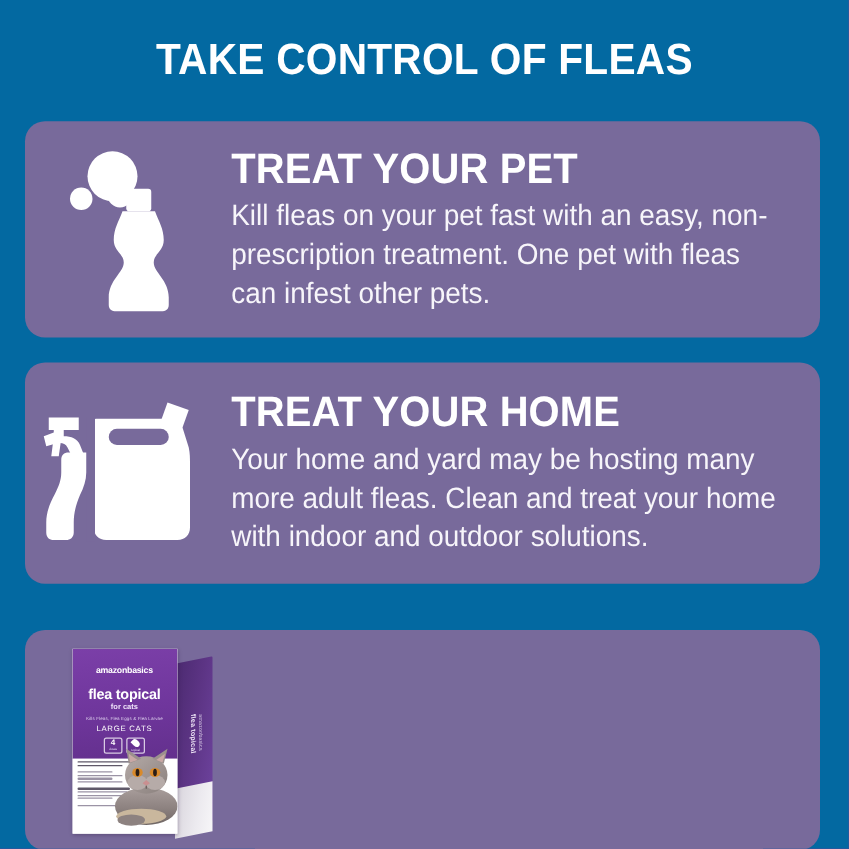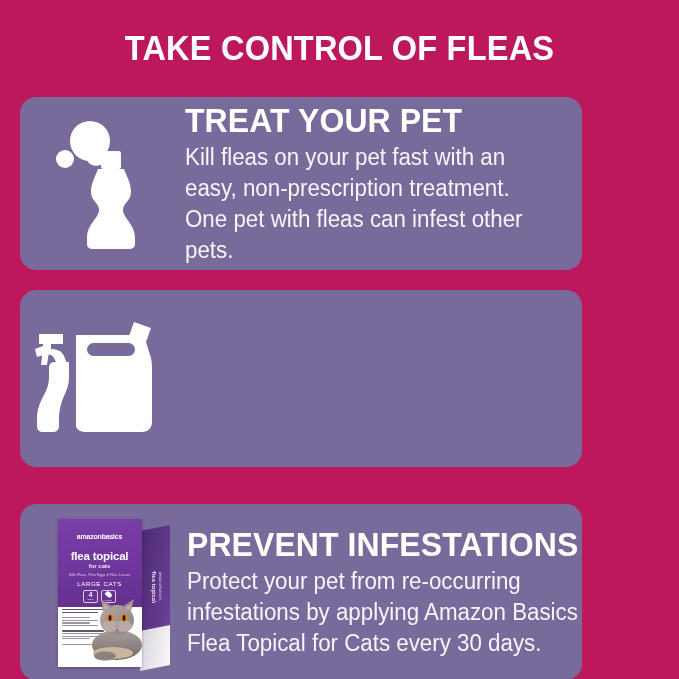--- a/index.html
+++ b/index.html
@@ -15,21 +15,21 @@
     background: #663F99;
     font-family: "Liberation Sans", "DejaVu Sans", sans-serif;
     color: #ffffff;
     -webkit-font-smoothing: antialiased;
   }
 
   .page {
     position: relative;
     width: 679px;
     height: 679px;
-    background: #be185d;
+    background: #0369a1;
   }
 
   
   .page-title {
     position: absolute;
     top: 28px;
     left: 0;
     width: 679px;
     text-align: center;
     font-size: 35px;
@@ -39,21 +39,21 @@
     color: #ffffff;
     transform: scaleX(0.93);
     transform-origin: center top;
     white-space: nowrap;
   }
 
   
   .card {
     position: absolute;
     left: 20px;
-    width: 562px;
+    width: 636px;
     background: #786A9B;
     border-radius: 16px;
     display: flex;
     align-items: center;
   }
 
   #card-1 { top: 97px;  height: 173px; }
   #card-2 { top: 290px; height: 177px; }
   #card-3 { top: 504px; height: 176px; }
 
@@ -353,20 +353,24 @@
                  C26 112 23 114 20 114
                  L10 114
                  C6.5 114 4 112 4 108
                  L4 100
                  C4 92 7 84 11 77
                  C14 71 16 66 16 60
                  L16 50
                  C16 46 18 44 22 44 Z" fill="#ffffff"></path>
       </svg>
     </div>
+    <div class="card-body">
+      <div class="card-heading">TREAT YOUR HOME</div>
+      <div class="card-text">Your home and yard may be hosting many more adult fleas. Clean and treat your home with indoor and outdoor solutions.</div>
+    </div>
   </div>
 
   <div class="card" id="card-3">
     <div class="card-icon">
       <div class="package">
 
         <div class="pkg-side">
           <div class="pkg-side-text">
             <span class="pkg-side-brand">amazonbasics</span>
             <span class="pkg-side-name">flea topical</span>
@@ -448,19 +452,15 @@
 
                 <path d="M26 29 L23 31.5 L26 33.5 L29 31.5 Z" fill="#c98f90"></path>
                 <path d="M26 33.5 L26 36" stroke="#5e5350" stroke-width="0.8"></path>
               </svg>
             </div>
           </div>
         </div>
       </div>
     </div>
 
-    <div class="card-body">
-      <div class="card-heading">PREVENT INFESTATIONS</div>
-      <div class="card-text">Protect your pet from re-occurring infestations by applying Amazon Basics Flea Topical for Cats every 30 days.</div>
-    </div>
   </div>
 
 </div>
 
 </body></html>

